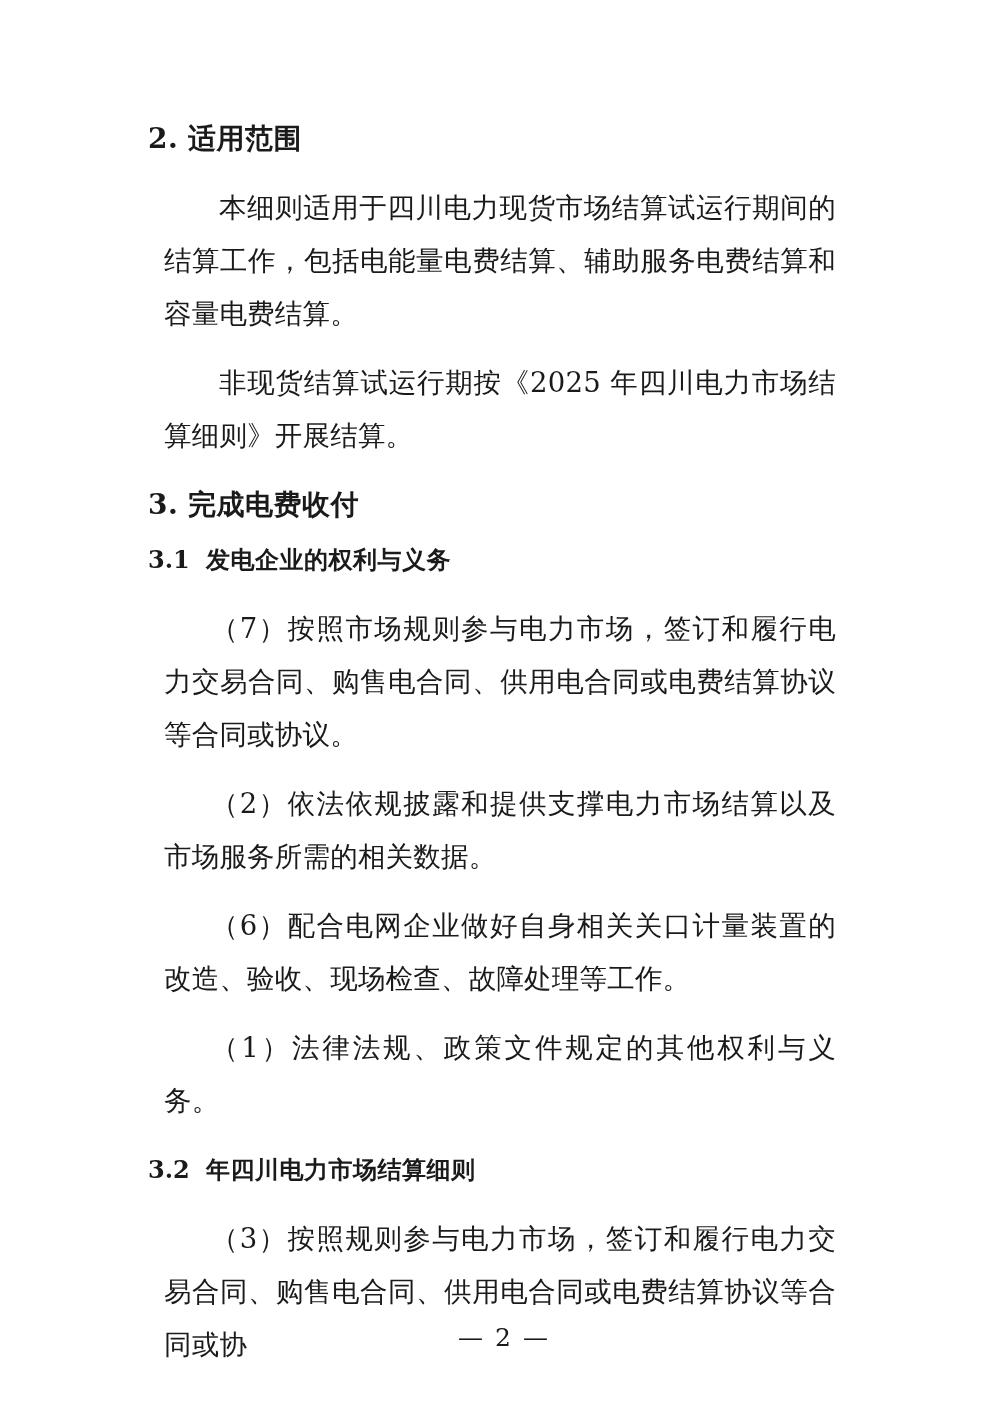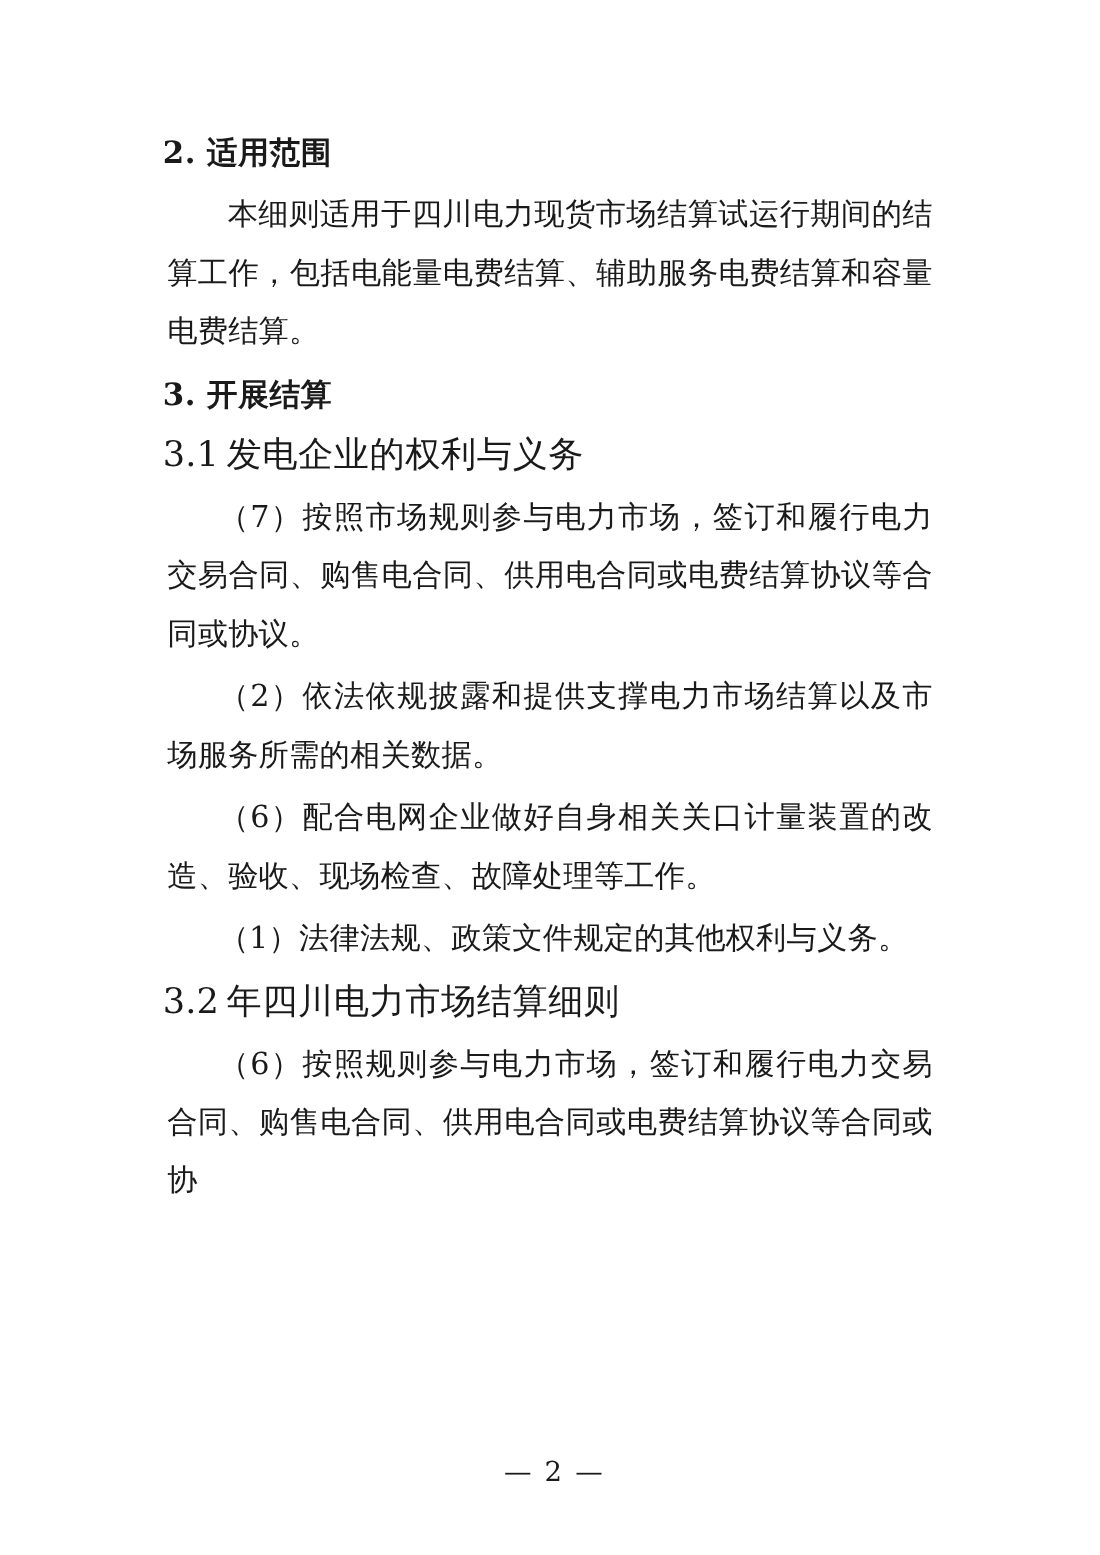--- a/index.html
+++ b/index.html
@@ -34,33 +34,33 @@
     font-size: 28px;
     line-height: 53px;
     margin: 0 0 2px 0;
     letter-spacing: 0.5px;
   }
   .heading-1 .num {
     display: inline-block;
     min-width: 40px;
   }
   .heading-2 {
-    font-weight: normal;
-    font-size: 32px;
+    font-weight: bold;
+    font-size: 24px;
     line-height: 53px;
     margin: 2px 0 0 0;
     letter-spacing: 0.5px;
   }
   .heading-2 .num {
     display: inline-block;
     min-width: 58px;
     letter-spacing: 0px;
   }
   .para {
-    margin: 4px;
+    margin: 16px;
     text-indent: 2em;
     line-height: 53px;
     letter-spacing: 0.2px;
   }
   .para.item {
     text-indent: 1.7em;
   }
   .footer {
     position: absolute;
     left: 0;
@@ -79,36 +79,37 @@
 
 <div class="page">
   <div class="doc-body">
 
     <h2 class="heading-1">
       <span class="num">2.</span><span>适用范围</span>
     </h2>
 
     <p class="para">本细则适用于四川电力现货市场结算试运行期间的结算工作，包括电能量电费结算、辅助服务电费结算和容量电费结算。</p>
 
+    <p class="para">非现货结算试运行期按《2025 年四川电力市场结算细则》开展结算。</p>
 
     <h2 class="heading-1">
-      <span class="num">3.</span><span>开展结算</span>
+      <span class="num">3.</span><span>完成电费收付</span>
     </h2>
 
     <h3 class="heading-2">
       <span class="num">3.1</span><span>发电企业的权利与义务</span>
     </h3>
 
     <p class="para item">（7）按照市场规则参与电力市场，签订和履行电力交易合同、购售电合同、供用电合同或电费结算协议等合同或协议。</p>
     <p class="para item">（2）依法依规披露和提供支撑电力市场结算以及市场服务所需的相关数据。</p>
     <p class="para item">（6）配合电网企业做好自身相关关口计量装置的改造、验收、现场检查、故障处理等工作。</p>
     <p class="para item">（1）法律法规、政策文件规定的其他权利与义务。</p>
 
     <h3 class="heading-2">
       <span class="num">3.2</span><span>年四川电力市场结算细则</span>
     </h3>
 
-    <p class="para item">（6）按照规则参与电力市场，签订和履行电力交易合同、购售电合同、供用电合同或电费结算协议等合同或协</p>
+    <p class="para item">（3）按照规则参与电力市场，签订和履行电力交易合同、购售电合同、供用电合同或电费结算协议等合同或协</p>
 
   </div>
 
   <div class="footer">— 2 —</div>
 </div>
 
 </body></html>

